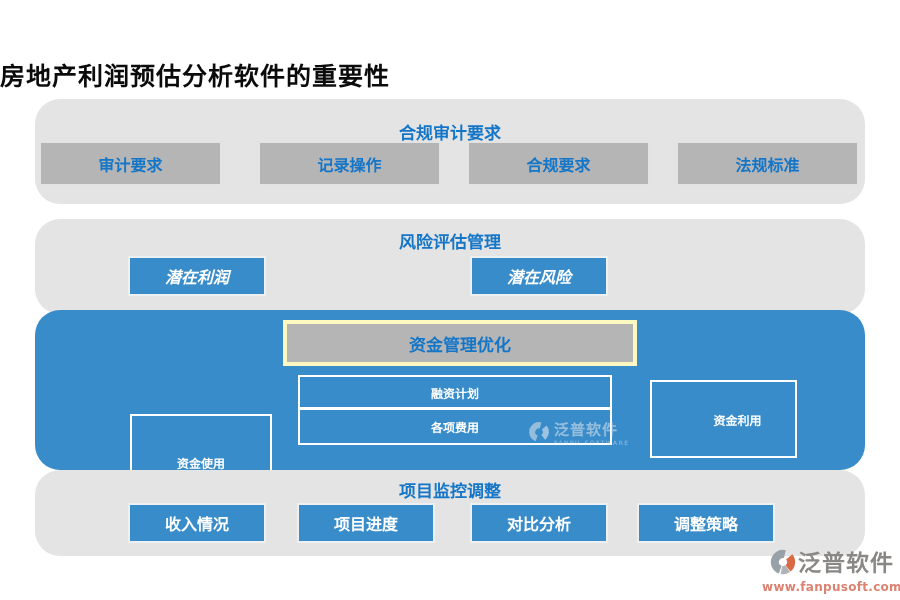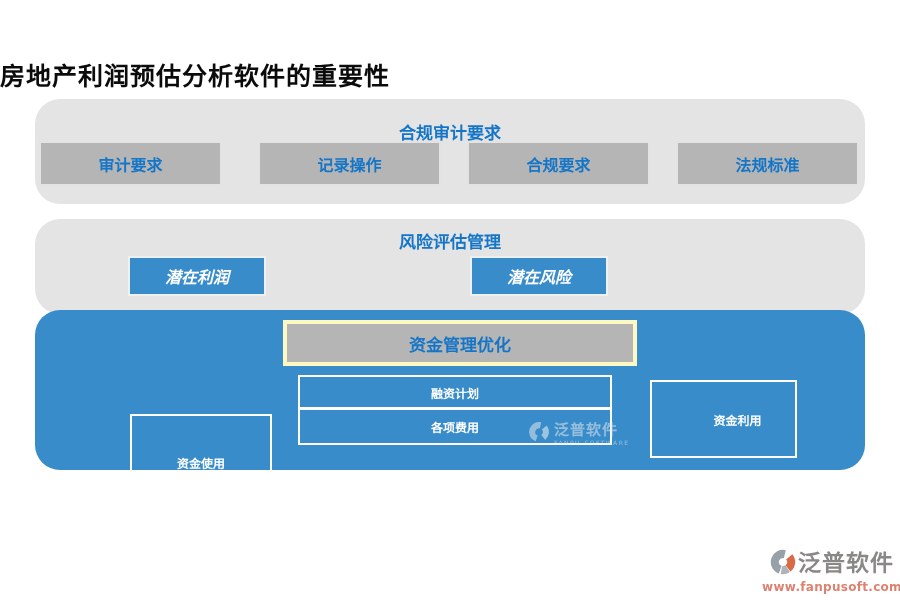--- a/index.html
+++ b/index.html
@@ -119,20 +119,27 @@
           <circle cx="16" cy="16" r="10" fill="none" stroke="#eef2f5" stroke-width="9" stroke-dasharray="16 46.8" transform="rotate(-40 16 16)"></circle>
         </svg>
       </span>
       <span class="wm-texts">
         <span class="wm-name">泛普软件</span>
         <span class="wm-sub">FANPU SOFTWARE</span>
       </span>
     </div>
   </section>
 
+  <section class="band" id="sec-monitoring">
+    <div class="band-header">项目监控调整</div>
+    <div class="blue-btn b1">收入情况</div>
+    <div class="blue-btn b2">项目进度</div>
+    <div class="blue-btn b3">对比分析</div>
+    <div class="blue-btn b4">调整策略</div>
+  </section>
 
   <div class="footer-logo">
     <div class="brand-row">
       <span>
         <svg width="26" height="26" viewBox="0 0 32 32" aria-hidden="true">
           <circle cx="16" cy="16" r="10" fill="none" stroke="#98a0a8" stroke-width="10" stroke-dasharray="30 32.8" transform="rotate(110 16 16)"></circle>
           <circle cx="16" cy="16" r="10" fill="none" stroke="#d96a45" stroke-width="10" stroke-dasharray="16 46.8" transform="rotate(-40 16 16)"></circle>
           <circle cx="16" cy="16" r="10" fill="none" stroke="#b0b4b8" stroke-width="10" stroke-dasharray="8 54.8" transform="rotate(55 16 16)"></circle>
         </svg>
       </span>

